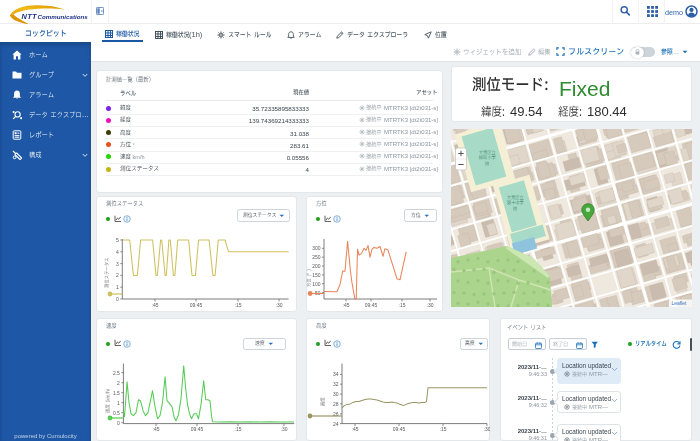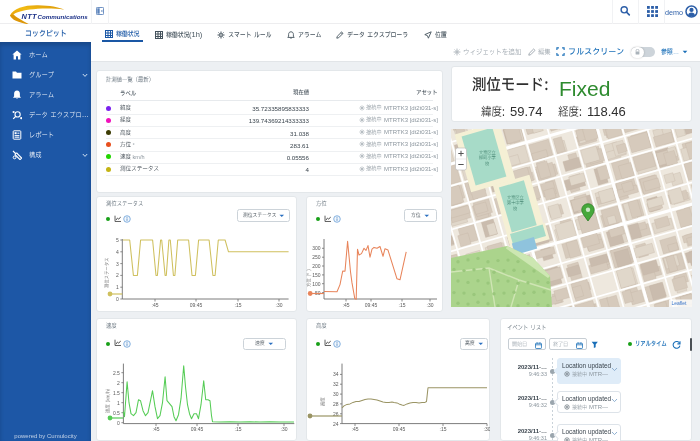--- a/index.html
+++ b/index.html
@@ -449,29 +449,29 @@
     </svg>
   </div>
 <div class="a" style="left:559px;top:77px;font-size:21px;color:#2e8b2f">Fixed</div>
 <div class="a" style="left:481px;top:105px">
     <svg class="j" style="vertical-align:baseline;overflow:visible;" width="24.1" height="13.4" viewBox="0 -10.80 24.07 13.44">
       <g transform="scale(0.01044,-0.01200)">
         <path fill="#2f2f2f" d="M957 623V571H410V623H557Q571 658 591 713H454V763H607Q615 789 629 843L684 838Q678 813 664 763H897V623ZM335 351Q293 345 266 343V-74H207V337Q110 329 30 326L24 382Q56 383 127 387Q166 436 203 493Q133 577 44 655L79 700Q103 679 127 655Q180 739 219 840L272 816Q223 703 167 616Q206 575 234 542Q290 632 338 731L389 703Q296 521 195 391Q276 397 346 406Q328 463 309 500L357 520Q395 436 427 318L378 299Q366 343 362 355Q344 353 335 351ZM649 713Q634 667 616 623H839V713ZM773 97H959V45H773V-79H715V45H403V97H493V194H425V244H715V315H459V507H901V315H773V244H933V194H773ZM843 457H516V365H843ZM348 269Q378 162 392 60L340 41Q327 156 300 255ZM31 7Q85 120 105 266L157 256Q134 85 81 -24ZM550 194V97H715V194ZM1566 760H1953V704H1186V489Q1186 125 1091 -66L1039 -20Q1082 70 1102 197Q1122 324 1122 494V760H1496V840H1566ZM1719 664H1781V562H1950V508H1781V355H1368V508H1222V562H1368V664H1430V562H1719ZM1430 407H1719V510H1430ZM1858 241Q1789 130 1643 53Q1764 8 1945 -19L1929 -75Q1724 -47 1574 19Q1412 -49 1201 -76L1185 -18Q1357 2 1503 54Q1419 100 1330 175L1370 216Q1468 132 1572 83Q1706 145 1775 231H1248V285H1858ZM2092 483V496Q2092 523 2108 538Q2123 554 2153 554Q2183 554 2198 538Q2214 523 2214 496V483Q2214 456 2198 440Q2183 425 2153 425Q2123 425 2108 440Q2092 456 2092 483ZM2092 46V59Q2092 86 2108 102Q2123 117 2153 117Q2183 117 2198 102Q2214 86 2214 59V46Q2214 19 2198 4Q2183 -12 2153 -12Q2123 -12 2108 4Q2092 19 2092 46Z"></path>
       </g>
     </svg>
   </div>
-<div class="a" style="left:510px;top:104px;font-size:13px;color:#2f2f2f">59.74</div>
+<div class="a" style="left:510px;top:104px;font-size:13px;color:#2f2f2f">49.54</div>
 <div class="a" style="left:558px;top:105px">
     <svg class="j" style="vertical-align:baseline;overflow:visible;" width="24.1" height="13.4" viewBox="0 -10.80 24.07 13.44">
       <g transform="scale(0.01044,-0.01200)">
         <path fill="#2f2f2f" d="M277 342V-74H218V336Q100 328 41 326L35 382L137 386Q177 438 214 494Q137 584 55 655L90 699Q122 671 138 655Q191 739 230 840L283 816Q233 701 177 616Q214 579 245 542Q305 639 349 731L400 703Q300 510 206 391Q294 397 372 406Q351 466 332 501L380 521Q424 430 455 318L406 299Q400 323 389 355Q353 350 277 342ZM443 441Q564 476 649 531Q557 603 490 698L535 733Q611 630 698 566Q789 639 844 747H447V803H914V757Q849 615 749 531Q839 476 963 438L945 381Q810 422 701 494Q604 427 462 386ZM921 204H716V15H956V-43H421V15H657V204H452V260H657V414H716V260H921ZM371 270Q409 163 427 54L374 34Q354 161 322 254ZM42 7Q96 120 116 266L168 256Q145 85 92 -24ZM1566 760H1953V704H1186V489Q1186 125 1091 -66L1039 -20Q1082 70 1102 197Q1122 324 1122 494V760H1496V840H1566ZM1719 664H1781V562H1950V508H1781V355H1368V508H1222V562H1368V664H1430V562H1719ZM1430 407H1719V510H1430ZM1858 241Q1789 130 1643 53Q1764 8 1945 -19L1929 -75Q1724 -47 1574 19Q1412 -49 1201 -76L1185 -18Q1357 2 1503 54Q1419 100 1330 175L1370 216Q1468 132 1572 83Q1706 145 1775 231H1248V285H1858ZM2092 483V496Q2092 523 2108 538Q2123 554 2153 554Q2183 554 2198 538Q2214 523 2214 496V483Q2214 456 2198 440Q2183 425 2153 425Q2123 425 2108 440Q2092 456 2092 483ZM2092 46V59Q2092 86 2108 102Q2123 117 2153 117Q2183 117 2198 102Q2214 86 2214 59V46Q2214 19 2198 4Q2183 -12 2153 -12Q2123 -12 2108 4Q2092 19 2092 46Z"></path>
       </g>
     </svg>
   </div>
-<div class="a" style="left:587px;top:104px;font-size:13px;color:#2f2f2f">118.46</div>
+<div class="a" style="left:587px;top:104px;font-size:13px;color:#2f2f2f">180.44</div>
 <svg class="a" style="left:451px;top:129px" width="241" height="178" viewBox="0 0 241 178">
     <rect width="241" height="178" fill="#eee8de"></rect>
     <g transform="rotate(-16 120 89)">
       <rect x="-66.2" y="-71.1" width="14.9" height="10.8" fill="#d6cabc" stroke="#c1b3a3" stroke-width="0.3"></rect>
       <rect x="-64.3" y="-77.3" width="16.4" height="12.1" fill="#d6cabc" stroke="#c1b3a3" stroke-width="0.3"></rect>
       <rect x="-66.8" y="-78.5" width="16.1" height="17.8" fill="#d6cabc" stroke="#c1b3a3" stroke-width="0.3"></rect>
       <rect x="-65.7" y="-71.1" width="15.5" height="9.2" fill="#e0d7ca" stroke="#c1b3a3" stroke-width="0.3"></rect>
       <rect x="-56.6" y="-52.2" width="8.2" height="7.7" fill="#d6cabc" stroke="#c1b3a3" stroke-width="0.3"></rect>
       <rect x="-68.7" y="-57.3" width="20.8" height="17.4" fill="#d6cabc" stroke="#c1b3a3" stroke-width="0.3"></rect>
       <rect x="-63.2" y="-36.3" width="15.3" height="17.7" fill="#d6cabc" stroke="#c1b3a3" stroke-width="0.3"></rect>

